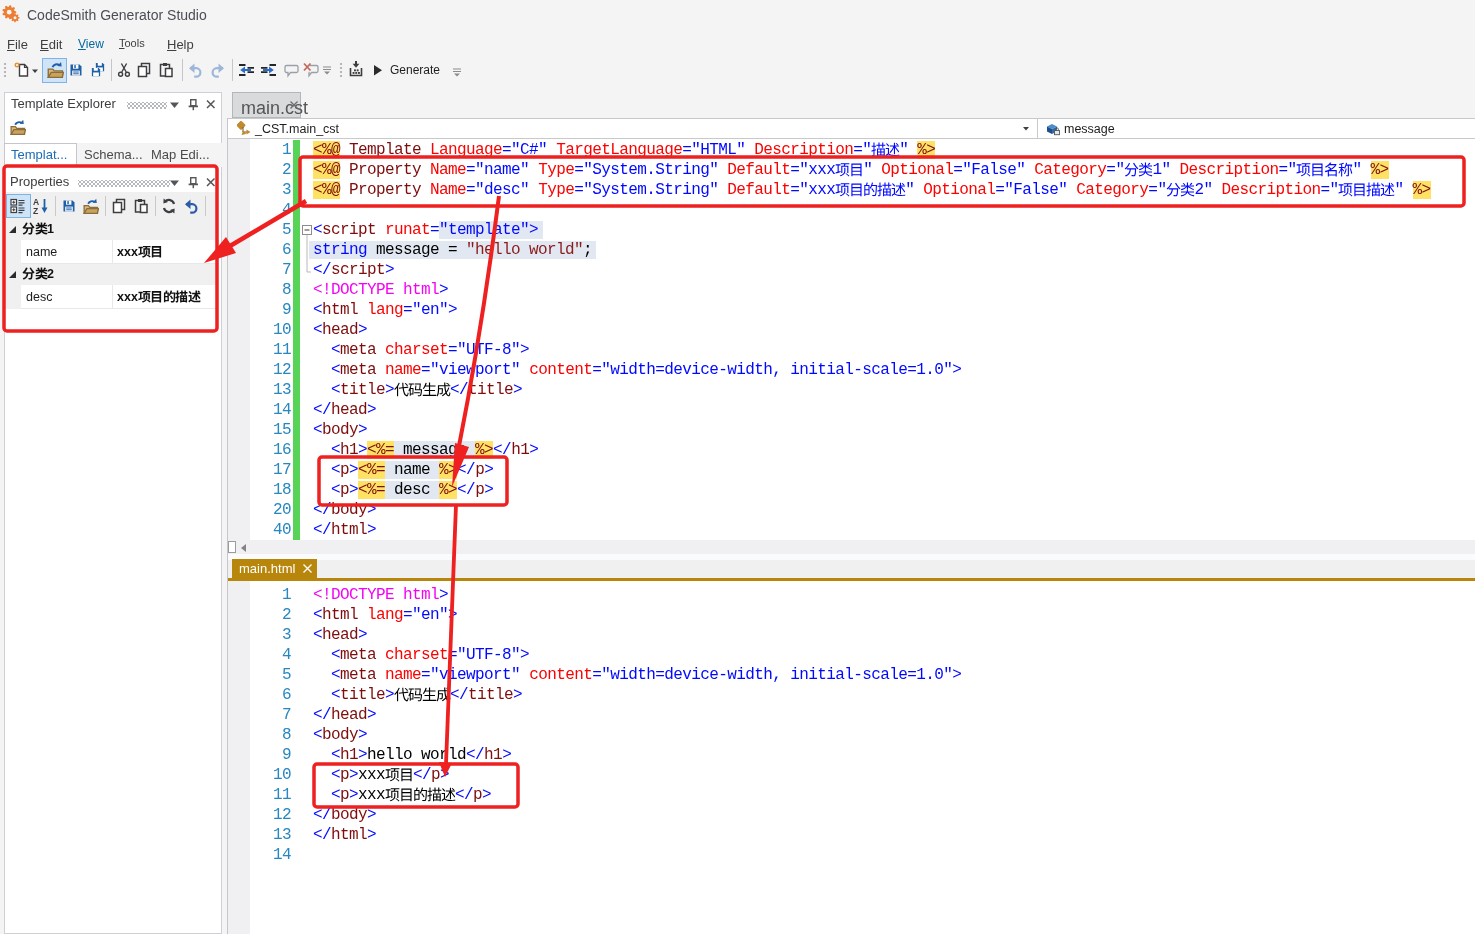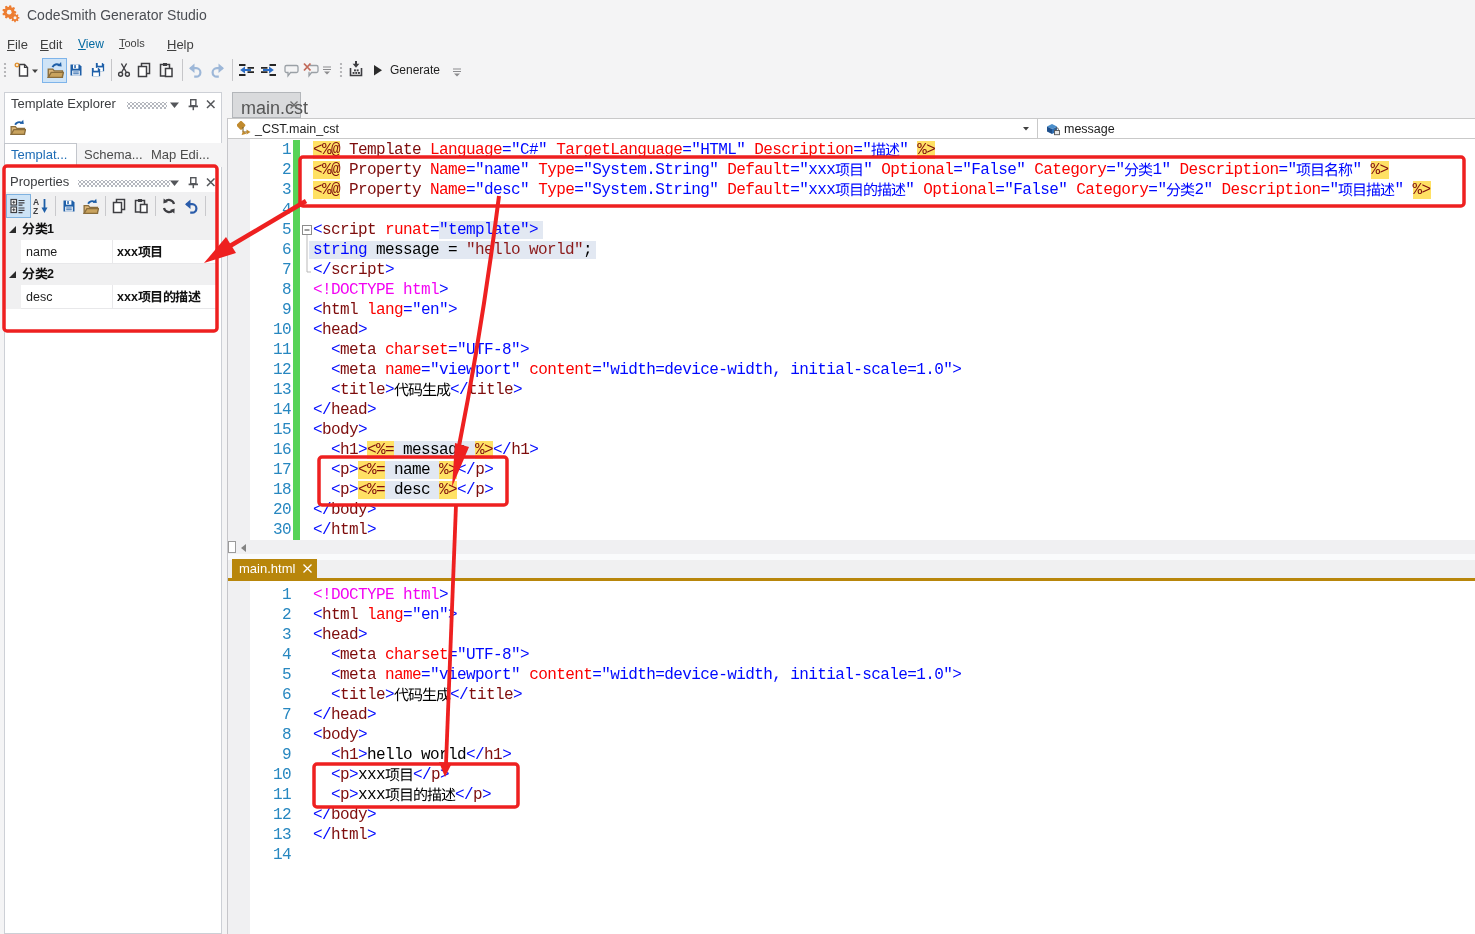--- a/index.html
+++ b/index.html
@@ -447,21 +447,21 @@
     <div class="num" style="top:420px">15</div>
     <div class="ln" style="top:420px"><i class="d">&lt;</i><i class="t">body</i><i class="d">&gt;</i></div>
     <div class="num" style="top:440px">16</div>
     <div class="ln" style="top:440px">  <i class="d">&lt;</i><i class="t">h1</i><i class="d">&gt;</i><i class="y">&lt;%=</i><i class="cb"> message </i><i class="y">%&gt;</i><i class="d">&lt;/</i><i class="t">h1</i><i class="d">&gt;</i></div>
     <div class="num" style="top:460px">17</div>
     <div class="ln" style="top:460px">  <i class="d">&lt;</i><i class="t">p</i><i class="d">&gt;</i><i class="y">&lt;%=</i><i class="cb"> name </i><i class="y">%&gt;</i><i class="d">&lt;/</i><i class="t">p</i><i class="d">&gt;</i></div>
     <div class="num" style="top:480px">18</div>
     <div class="ln" style="top:480px">  <i class="d">&lt;</i><i class="t">p</i><i class="d">&gt;</i><i class="y">&lt;%=</i><i class="cb"> desc </i><i class="y">%&gt;</i><i class="d">&lt;/</i><i class="t">p</i><i class="d">&gt;</i></div>
     <div class="num" style="top:500px">20</div>
     <div class="ln" style="top:500px"><i class="d">&lt;/</i><i class="t">body</i><i class="d">&gt;</i></div>
-    <div class="num" style="top:520px">30</div>
+    <div class="num" style="top:520px">40</div>
     <div class="ln" style="top:520px"><i class="d">&lt;/</i><i class="t">html</i><i class="d">&gt;</i></div>
 <svg style="position:absolute;left:302px;top:225px" width="10" height="50" viewBox="0 0 10 50">
       <rect x="0.5" y="0.5" width="9" height="9" fill="#fff" stroke="#8c8c8c"></rect>
       <path d="M2.5 5h5" stroke="#3c3c3c"></path>
       <path d="M5 10v37h4" fill="none" stroke="#b9b9b9"></path>
     </svg>
 <div class="abs" style="left:227px;top:540px;width:1248px;height:14px;background:#f0f0f2"></div>
 <div class="abs" style="left:228px;top:541px;width:8px;height:12px;background:#fff;border:1px solid #9b9b9b"></div>
 <svg style="position:absolute;left:240px;top:544px" width="8" height="8" viewBox="0 0 8 8">
       <path d="M6 0L1 4l5 4z" fill="#848484"></path>

